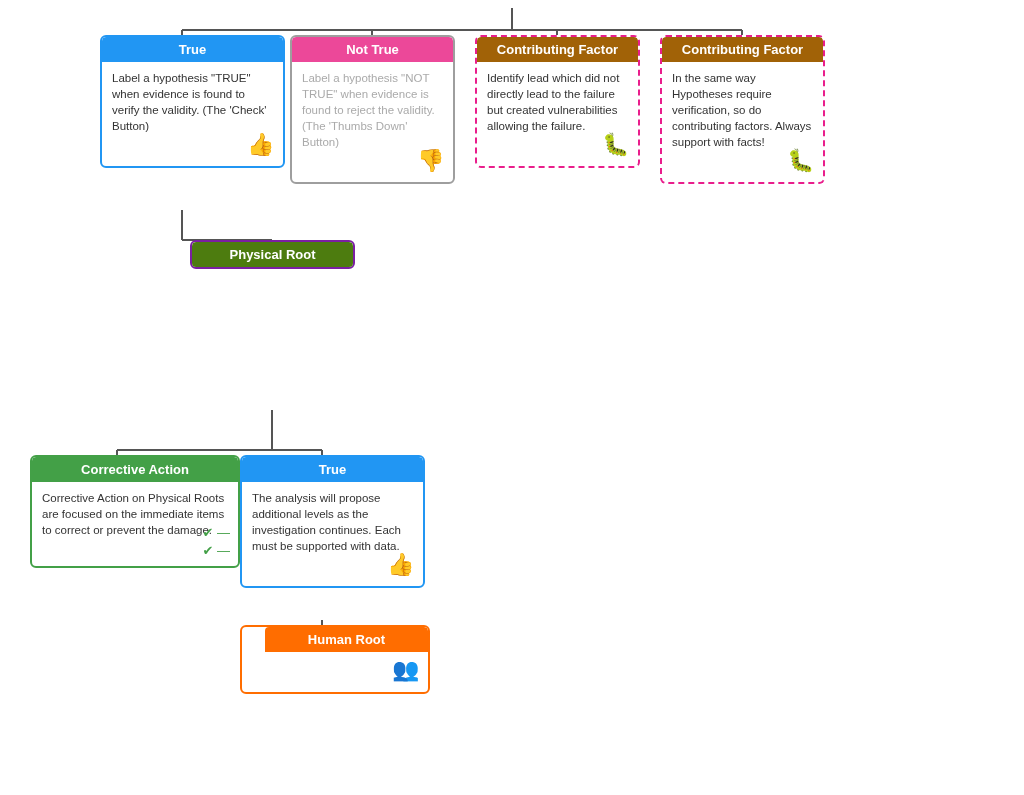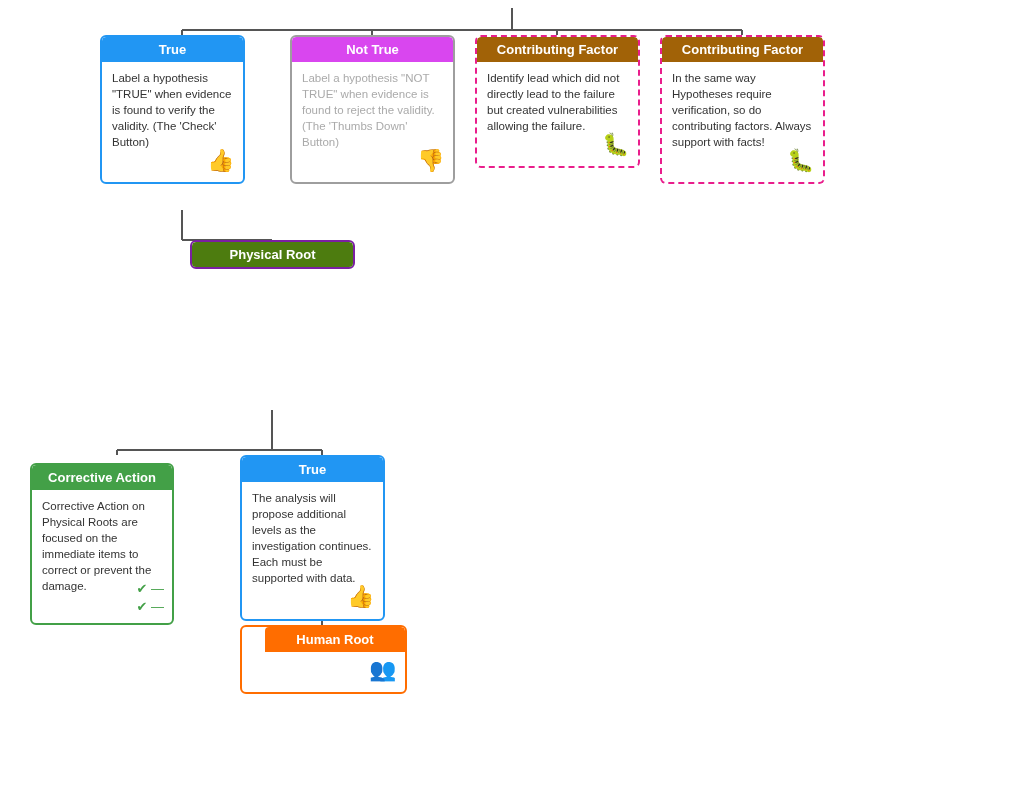--- a/index.html
+++ b/index.html
@@ -55,58 +55,57 @@
     .card-icon {
       position: absolute;
       bottom: 6px;
       right: 8px;
       font-size: 22px;
     }
 
     
     .card-true {
       border: 2.5px solid #2196F3;
-      width: 145px;
+      width: 185px;
     }
     .card-true .card-header { background: #2196F3; }
 
     
     .card-not-true {
       border: 2.5px solid #9E9E9E;
       width: 165px;
     }
-    .card-not-true .card-header { background: #d946ef; }
+    .card-not-true .card-header { background: #ec4899; }
     .card-not-true .card-body { color: #aaa; }
 
     
     .card-contrib {
       border: 2.5px dashed #E91E8C;
       width: 165px;
     }
     .card-contrib .card-header { background: #a16207; }
 
     
     .card-physical {
       border: 2.5px solid #7B1FA2;
       width: 165px;
     }
     .card-physical .card-header { background: #4d7c0f; }
 
     
     .card-corrective {
       border: 2.5px solid #43A047;
-      width: 144px;
-      margin-top: 8px;
+      width: 210px;
     }
     .card-corrective .card-header { background: #43A047; }
 
     
     .card-human {
       border: 2.5px solid #FF6D00;
-      width: 167px;
+      width: 190px;
       padding-left: 23px;
     }
     .card-human .card-header { background: #FF6D00; }
 
     .card-body-pad {
       padding-bottom: 32px;
     }
   </style>
 </head>
 <body>

